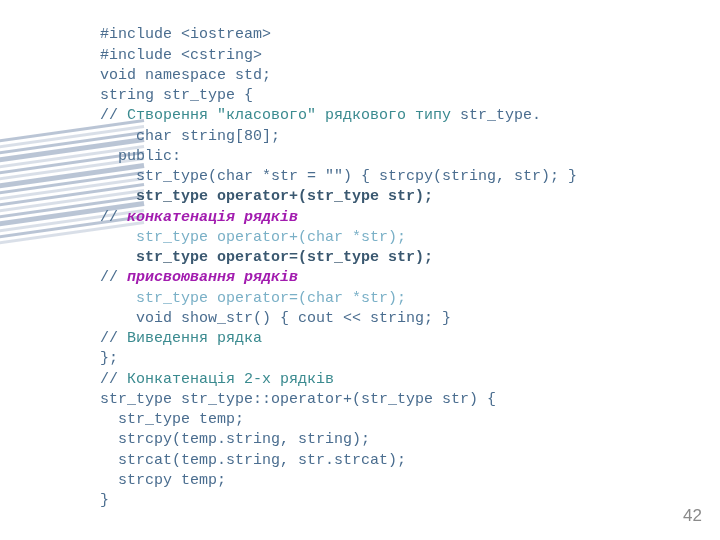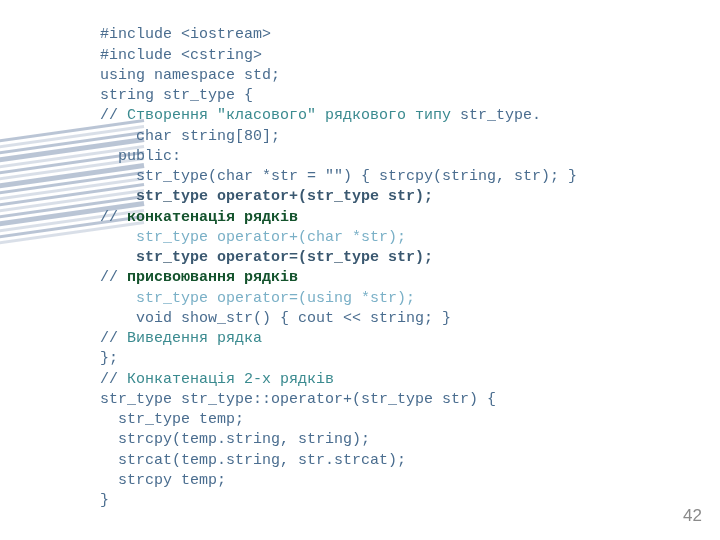--- a/index.html
+++ b/index.html
@@ -32,21 +32,21 @@
   }
   .stripe.light { opacity: 0.55; }
   .stripe.thick { height: 5px; }
   .code {
     position: absolute;
     left: 100px;
     top: 5px;
     white-space: pre;
   }
   .tag-dim { color: #7ab0c7; }
-  .tag-bold-green { color: #14532d; font-weight: bold; }
+  .tag-bold-green { color: #a21caf; font-weight: bold; font-style: italic; }
   .tag-text { color: #4a6d8f; margin-top: 32px; }
   .tag-teal { color: #3a8a8f; }
   .tag-bold-dark { color: #3a5870; font-weight: bold; text-align: right; }
   .pagenum {
     position: absolute;
     right: 18px;
     bottom: 12px;
     font-family: Arial, sans-serif;
     font-size: 17px;
     color: #8a8a8a;
@@ -71,32 +71,32 @@
   <div class="stripe"></div>
     <div class="stripe thick"></div>
     <div class="stripe light"></div>
   <div class="stripe"></div>
     <div class="stripe light"></div>
 </div>
 
 <div class="code">
 <span class="tag-text">#include &lt;iostream&gt;</span>
 <span class="tag-text">#include &lt;cstring&gt;</span>
-<span class="tag-text">using namespace std;</span>
+<span class="tag-text">void namespace std;</span>
 <span class="tag-text">string str_type {</span>
 <span><span class="tag-text">// </span><span class="tag-teal">Створення "класового" рядкового типу</span><span class="tag-text"> str_type.</span></span>
 <span class="tag-text">    char string[80];</span>
 <span class="tag-text">  public:</span>
 <span class="tag-text">    str_type(char *str = "") { strcpy(string, str); }</span>
 <span class="tag-bold-dark">    str_type operator+(str_type str);</span>
 <span><span class="tag-text">// </span><span class="tag-bold-green">конкатенація рядків</span></span>
 <span class="tag-dim">    str_type operator+(char *str);</span>
 <span class="tag-bold-dark">    str_type operator=(str_type str);</span>
 <span><span class="tag-text">// </span><span class="tag-bold-green">присвоювання рядків</span></span>
-<span class="tag-dim">    str_type operator=(using *str);</span>
+<span class="tag-dim">    str_type operator=(char *str);</span>
 <span class="tag-text">    void show_str() { cout &lt;&lt; string; }</span>
 <span><span class="tag-text">// </span><span class="tag-teal">Виведення рядка</span></span>
 <span class="tag-text">};</span>
 <span><span class="tag-text">// </span><span class="tag-teal">Конкатенація 2-х рядків</span></span>
 <span class="tag-text">str_type str_type::operator+(str_type str) {</span>
 <span class="tag-text">  str_type temp;</span>
 <span class="tag-text">  strcpy(temp.string, string);</span>
 <span class="tag-text">  strcat(temp.string, str.strcat);</span>
 <span class="tag-text">  strcpy temp;</span>
 <span class="tag-text">}</span>

